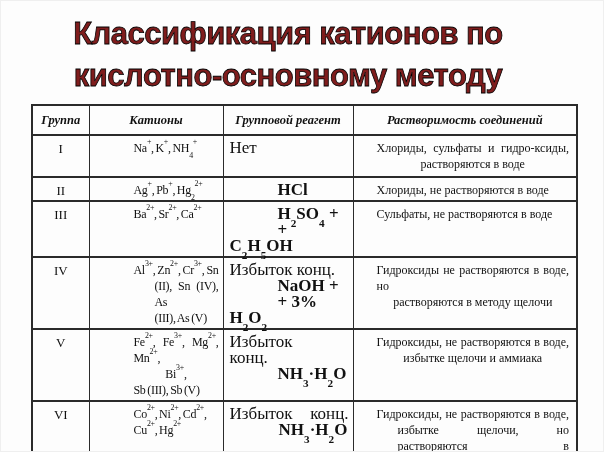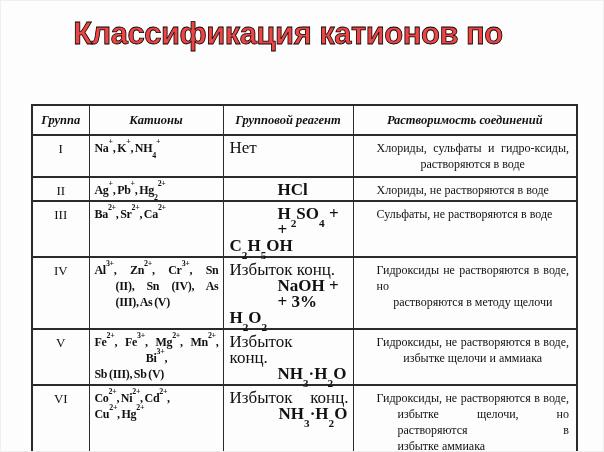--- a/index.html
+++ b/index.html
@@ -10,21 +10,21 @@
   html,body{margin:0;padding:0;}
   body{width:604px;height:452px;background:var(--bg-color);}
   .page{
     position:relative;width:604px;height:452px;overflow:hidden;
     background:var(--bg-color);box-sizing:border-box;border:1px solid #efefef;
     font-family:"Liberation Serif","DejaVu Serif",serif;color:var(--text-color);
   }
   .title{
     position:absolute;top:12px;left:0;width:574px;text-align:center;
     font-family:"Liberation Sans","DejaVu Sans",sans-serif;
-    font-weight:700;font-size:31px;line-height:42px;color:#ef4444;
+    font-weight:700;font-size:31px;line-height:42px;color:#7f1d1d;
     -webkit-text-stroke:0.8px #000;letter-spacing:-0.5px;
   }
   table.cls{
     position:absolute;left:30px;top:103px;width:545px;
     border-collapse:collapse;table-layout:fixed;
     border:2px solid var(--border-color);
   }
   th,td{
     border-left:1px solid var(--border-color);
     border-right:1px solid var(--border-color);
@@ -32,39 +32,40 @@
     border-bottom:2px solid var(--border-color);
     vertical-align:top;padding:0;box-sizing:border-box;
   }
   thead th{
     height:30px;vertical-align:middle;
     font-style:italic;font-weight:700;font-size:12.5px;padding:2px 2px;
   }
   td{font-size:17px;line-height:16px;}
   td.c-group{text-align:center;padding-top:5px;font-size:13px;}
   td.c-cations{padding:4px 4px 2px 5px;font-size:12px;letter-spacing:-0.3px;word-spacing:-1px;}
-  td.c-cations .line{font-weight:700;}
+  td.c-cations .line{font-weight:400;margin-left:39px;}
   td.c-reagent{padding:4px 4px 2px 6px;}
   td.c-solub{padding:4px 7px 2px 23px;font-size:12px;}
   .line{min-height:16px;}
   .line.left{text-align:left;}
   .line.center{text-align:center;}
   .line.justify{text-align:justify;text-align-last:justify;}
   .line.indent{padding-left:21px;}
   sup,sub{font-size:0.66em;line-height:0;position:relative;}
   sup{top:-0.35em;}
   sub{top:0.3em;}
   b{font-weight:700;padding-left:48px;}
 </style>
 </head>
 <body>
 
 <div class="page">
   <div class="title">
     <div>Классификация катионов по</div>
+    <div>кислотно-основному методу</div>
   </div>
 
   <table class="cls">
     <colgroup>
       <col style="width:57px">
         <col style="width:134px">
         <col style="width:130px">
         <col style="width:224px">
     </colgroup>
     <thead>

